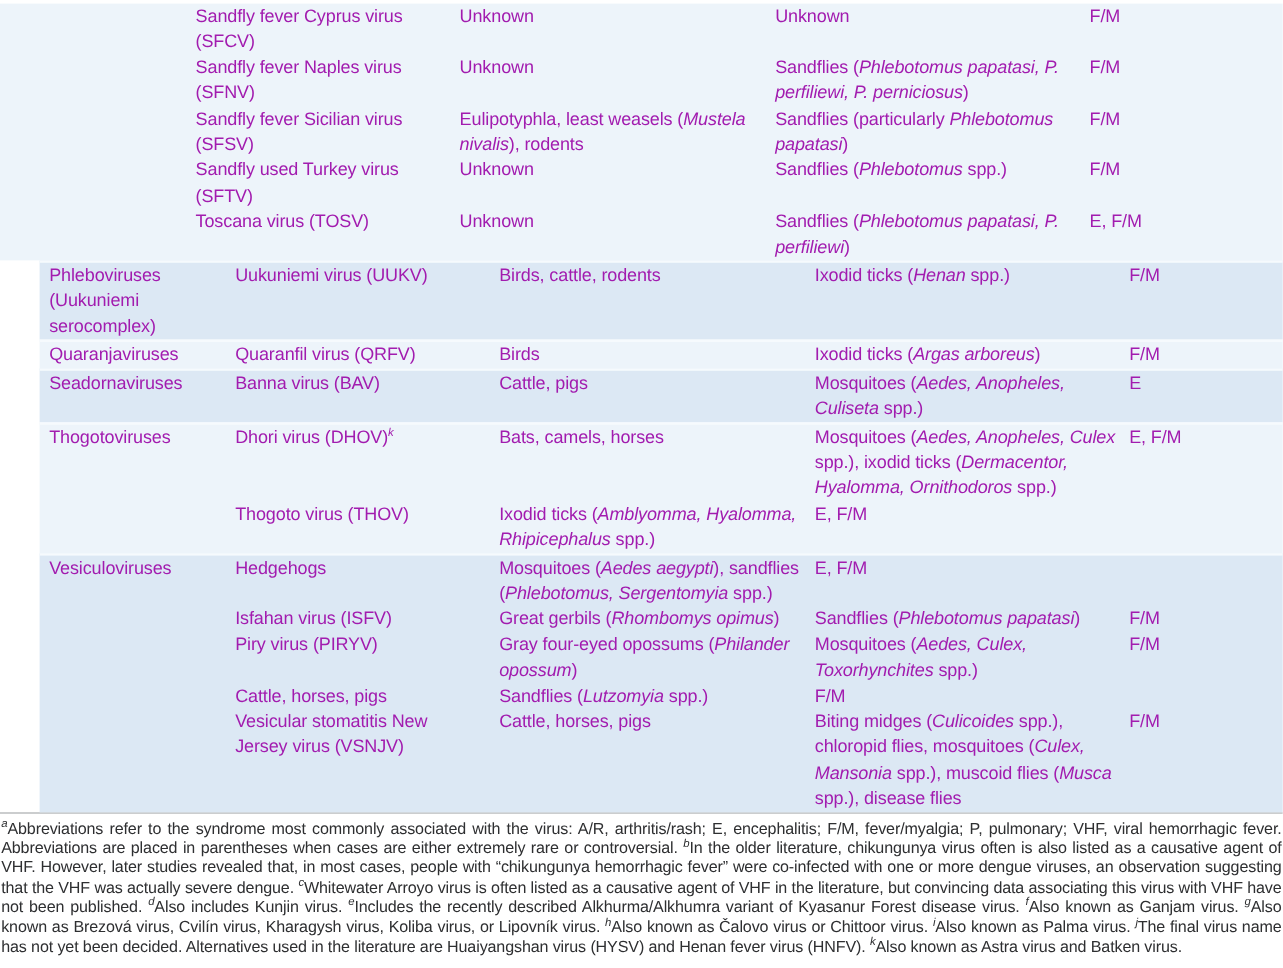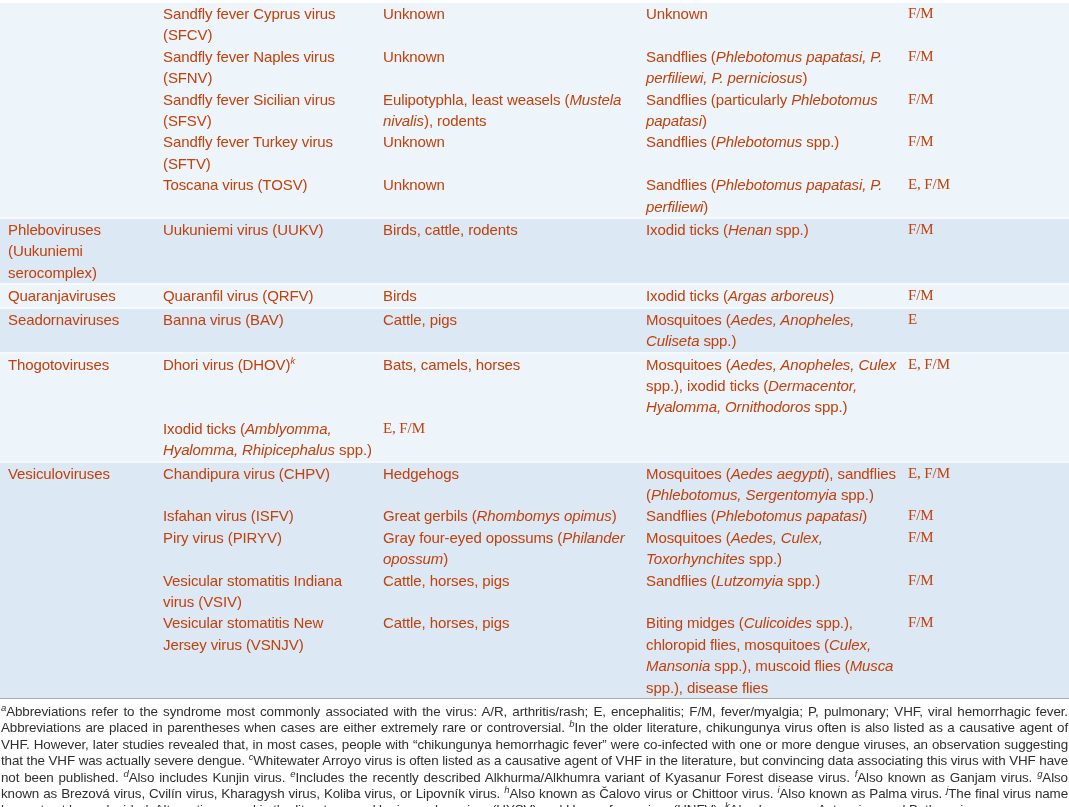--- a/index.html
+++ b/index.html
@@ -5,38 +5,38 @@
   html,body{margin:0;padding:0;}
   body{
     width:1069px;height:807px;overflow:hidden;background:#ffffff;
     font-family:"Liberation Sans","DejaVu Sans",sans-serif;
     -webkit-font-smoothing:antialiased;
   }
   .page{width:1069px;height:807px;position:relative;}
   .tbl{
     padding-top:3px;
     border-bottom:1px solid #a9acaf;
-    color:#c2410c;
+    color:#a21caf;
   }
   .section{}
-  .section + .section{border-top:2px solid #f6fafd;}
+  .section + .section{border-top:2px solid #f6fafd;margin-left:33px;}
   .section.blue{background:#dce8f4;}
   .section.pale{background:#edf4fa;}
   .row{
     display:grid;
     grid-template-columns:155px 220px 263px 262px 161px;
     padding-left:8px;
   }
   .cell{
     font-size:15px;line-height:21.4px;letter-spacing:-0.1px;
     padding-right:14px;
   }
   .c-hosts{padding-right:20px;}
   .c-vectors{padding-right:8px;}
-  .c-synd{padding-right:0;font-family:Liberation Serif, serif;}
+  .c-synd{padding-right:0;}
   .cell i{font-style:italic;}
   .cell sup, .fn sup{
     font-style:italic;font-size:9.5px;line-height:0;vertical-align:super;
   }
   .fn{
     margin-top:5px;
     padding:0 1px 0 1px;
     font-size:13.4px;line-height:16.4px;letter-spacing:-0.1px;
     text-align:justify;color:#2e2f31;
   }
@@ -63,21 +63,21 @@
         </div>
         <div class="row">
           <div class="cell c-group"></div>
           <div class="cell c-virus"><span>Sandfly fever Sicilian virus (SFSV)</span></div>
           <div class="cell c-hosts"><span>Eulipotyphla, least weasels (</span><i>Mustela nivalis</i><span>), rodents</span></div>
           <div class="cell c-vectors"><span>Sandflies (particularly </span><i>Phlebotomus papatasi</i><span>)</span></div>
           <div class="cell c-synd">F/M</div>
         </div>
         <div class="row">
           <div class="cell c-group"></div>
-          <div class="cell c-virus"><span>Sandfly fever Turkey virus (SFTV)</span></div>
+          <div class="cell c-virus"><span>Sandfly used Turkey virus (SFTV)</span></div>
           <div class="cell c-hosts"><span>Unknown</span></div>
           <div class="cell c-vectors"><span>Sandflies (</span><i>Phlebotomus</i><span> spp.)</span></div>
           <div class="cell c-synd">F/M</div>
         </div>
         <div class="row">
           <div class="cell c-group"></div>
           <div class="cell c-virus"><span>Toscana virus (TOSV)</span></div>
           <div class="cell c-hosts"><span>Unknown</span></div>
           <div class="cell c-vectors"><span>Sandflies (</span><i>Phlebotomus papatasi, P. perfiliewi</i><span>)</span></div>
           <div class="cell c-synd">E, F/M</div>
@@ -113,49 +113,48 @@
       <div class="section pale">
         <div class="row">
           <div class="cell c-group">Thogotoviruses</div>
           <div class="cell c-virus"><span>Dhori virus (DHOV)</span><sup>k</sup></div>
           <div class="cell c-hosts"><span>Bats, camels, horses</span></div>
           <div class="cell c-vectors"><span>Mosquitoes (</span><i>Aedes, Anopheles, Culex</i><span> spp.), ixodid ticks (</span><i>Dermacentor, Hyalomma, Ornithodoros</i><span> spp.)</span></div>
           <div class="cell c-synd">E, F/M</div>
         </div>
         <div class="row">
           <div class="cell c-group"></div>
+          <div class="cell c-virus"><span>Thogoto virus (THOV)</span></div>
           <div class="cell c-vectors"><span>Ixodid ticks (</span><i>Amblyomma, Hyalomma, Rhipicephalus</i><span> spp.)</span></div>
           <div class="cell c-synd">E, F/M</div>
         </div>
       </div>
       <div class="section blue">
         <div class="row">
           <div class="cell c-group">Vesiculoviruses</div>
-          <div class="cell c-virus"><span>Chandipura virus (CHPV)</span></div>
           <div class="cell c-hosts"><span>Hedgehogs</span></div>
           <div class="cell c-vectors"><span>Mosquitoes (</span><i>Aedes aegypti</i><span>), sandflies (</span><i>Phlebotomus, Sergentomyia</i><span> spp.)</span></div>
           <div class="cell c-synd">E, F/M</div>
         </div>
         <div class="row">
           <div class="cell c-group"></div>
           <div class="cell c-virus"><span>Isfahan virus (ISFV)</span></div>
           <div class="cell c-hosts"><span>Great gerbils (</span><i>Rhombomys opimus</i><span>)</span></div>
           <div class="cell c-vectors"><span>Sandflies (</span><i>Phlebotomus papatasi</i><span>)</span></div>
           <div class="cell c-synd">F/M</div>
         </div>
         <div class="row">
           <div class="cell c-group"></div>
           <div class="cell c-virus"><span>Piry virus (PIRYV)</span></div>
           <div class="cell c-hosts"><span>Gray four-eyed opossums (</span><i>Philander opossum</i><span>)</span></div>
           <div class="cell c-vectors"><span>Mosquitoes (</span><i>Aedes, Culex, Toxorhynchites</i><span> spp.)</span></div>
           <div class="cell c-synd">F/M</div>
         </div>
         <div class="row">
           <div class="cell c-group"></div>
-          <div class="cell c-virus"><span>Vesicular stomatitis Indiana virus (VSIV)</span></div>
           <div class="cell c-hosts"><span>Cattle, horses, pigs</span></div>
           <div class="cell c-vectors"><span>Sandflies (</span><i>Lutzomyia</i><span> spp.)</span></div>
           <div class="cell c-synd">F/M</div>
         </div>
         <div class="row">
           <div class="cell c-group"></div>
           <div class="cell c-virus"><span>Vesicular stomatitis New Jersey virus (VSNJV)</span></div>
           <div class="cell c-hosts"><span>Cattle, horses, pigs</span></div>
           <div class="cell c-vectors"><span>Biting midges (</span><i>Culicoides</i><span> spp.), chloropid flies, mosquitoes (</span><i>Culex, Mansonia</i><span> spp.), muscoid flies (</span><i>Musca</i><span> spp.), disease flies</span></div>
           <div class="cell c-synd">F/M</div>

